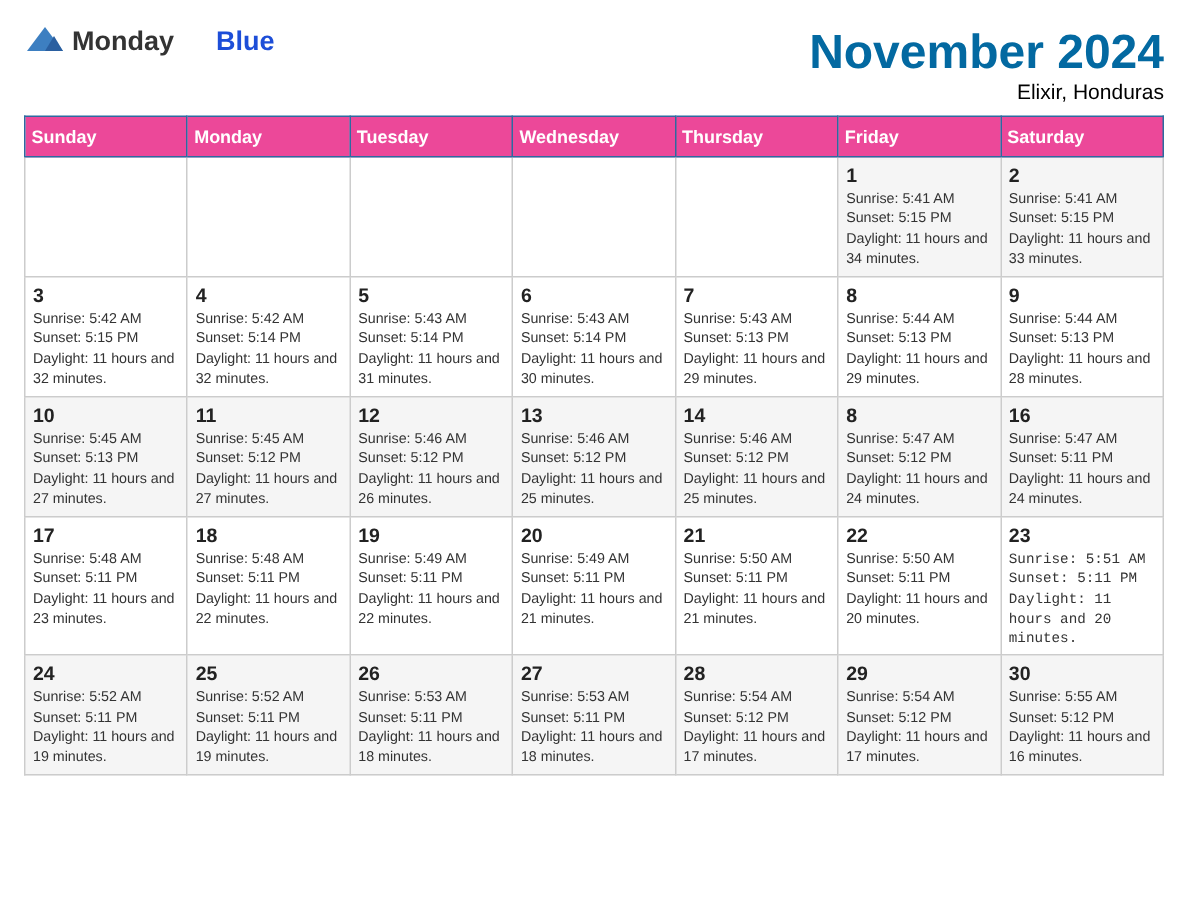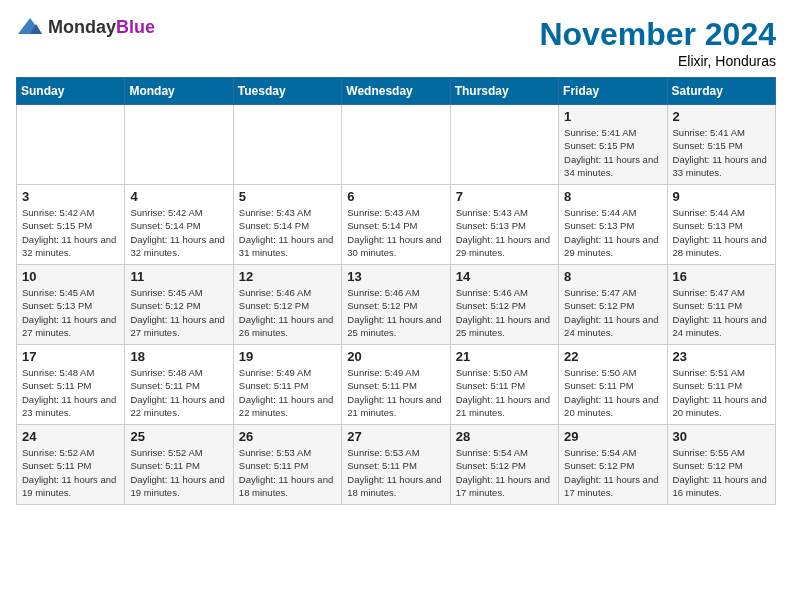--- a/index.html
+++ b/index.html
@@ -22,21 +22,22 @@
       gap: 4px;
     }
     .logo-text-general {
       font-size: 18px;
       font-weight: bold;
       color: #333;
     }
     .logo-text-blue {
       font-size: 18px;
       font-weight: bold;
-      color: #a21caf;
+      color: #1d4ed8;
+      margin-left: 28px;
     }
     .logo-icon {
       width: 28px;
       height: 22px;
     }
     .title-area {
       text-align: right;
     }
     .month-title {
       font-size: 32px;
@@ -46,21 +47,21 @@
     .location {
       font-size: 14px;
       color: #000000;
     }
     table {
       width: 100%;
       border-collapse: collapse;
       table-layout: fixed;
     }
     thead th {
-      background-color: #0369a1;
+      background-color: #ec4899;
       color: #fff;
       font-size: 12px;
       font-weight: bold;
       padding: 6px 4px;
       text-align: left;
       border: 1px solid #2d6aa0;
     }
     tbody td {
       border: 1px solid #ccc;
       vertical-align: top;
@@ -260,21 +261,21 @@
 Daylight: 11 hours and 21 minutes.</div>
         </td>
         <td>
           <span class="day-num">22</span>
           <div class="cell-info" style="white-space: pre-line;">Sunrise: 5:50 AM
 Sunset: 5:11 PM
 Daylight: 11 hours and 20 minutes.</div>
         </td>
         <td>
           <span class="day-num">23</span>
-          <div class="cell-info" style="white-space: pre-line;">Sunrise: 5:51 AM
+          <div class="cell-info" style="white-space: pre-line; font-family: Liberation Mono, monospace;">Sunrise: 5:51 AM
 Sunset: 5:11 PM
 Daylight: 11 hours and 20 minutes.</div>
         </td>
       </tr>
       <tr>
         <td>
           <span class="day-num">24</span>
           <div class="cell-info" style="white-space: pre-line;">Sunrise: 5:52 AM
 Sunset: 5:11 PM
 Daylight: 11 hours and 19 minutes.</div>

